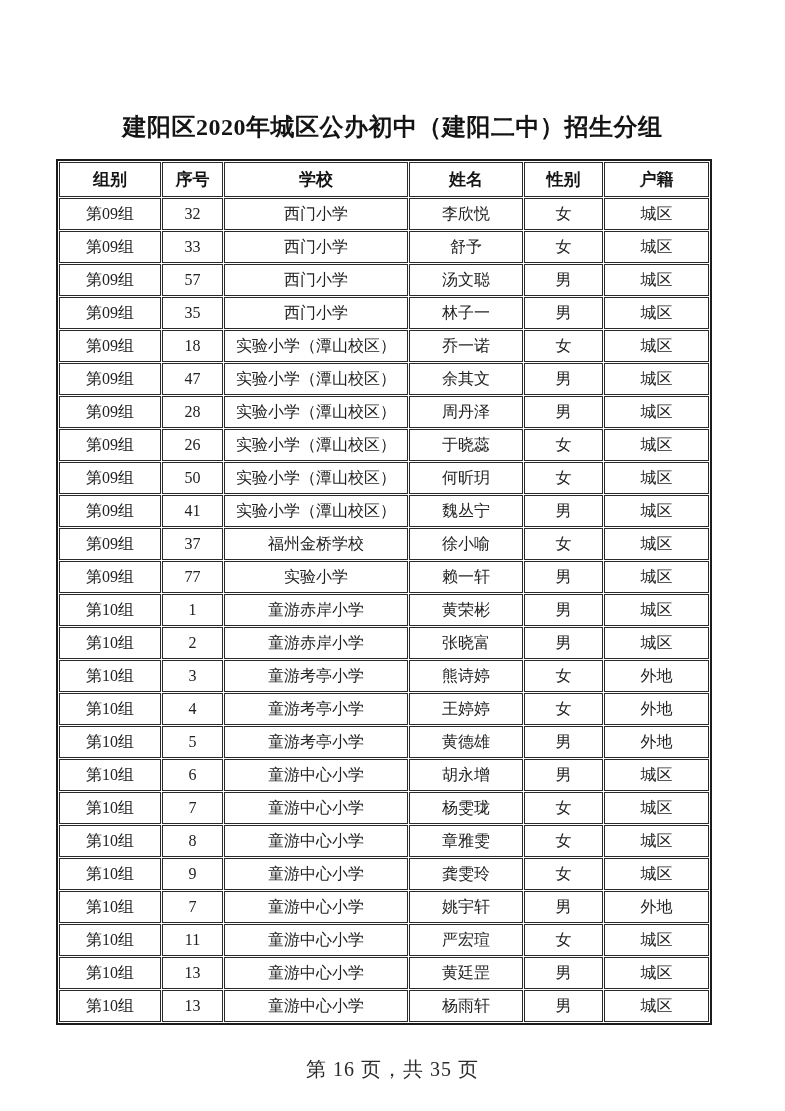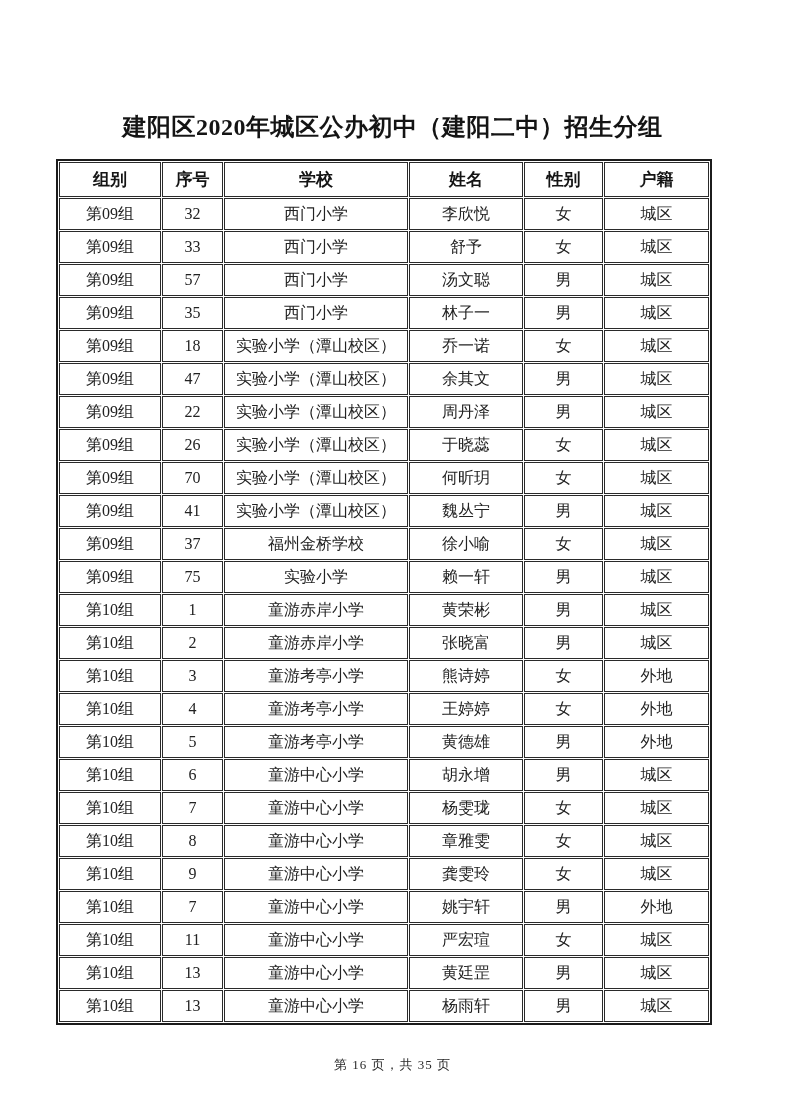--- a/index.html
+++ b/index.html
@@ -67,21 +67,21 @@
     font-size: 16px;
     font-weight: normal;
     color: #222222;
   }
   .footer {
     position: absolute;
     top: 1056px;
     left: 0;
     width: 100%;
     text-align: center;
-    font-size: 13px;
+    font-size: 20px;
     color: #2a2a2a;
     letter-spacing: 1px;
   }
 </style>
 </head>
 <body>
 
 <div class="page">
 
   <div class="titles">
@@ -152,37 +152,37 @@
         <tr>
           <td>第09组</td>
           <td>47</td>
           <td>实验小学（潭山校区）</td>
           <td>余其文</td>
           <td>男</td>
           <td>城区</td>
         </tr>
         <tr>
           <td>第09组</td>
-          <td>22</td>
+          <td>28</td>
           <td>实验小学（潭山校区）</td>
           <td>周丹泽</td>
           <td>男</td>
           <td>城区</td>
         </tr>
         <tr>
           <td>第09组</td>
           <td>26</td>
           <td>实验小学（潭山校区）</td>
           <td>于晓蕊</td>
           <td>女</td>
           <td>城区</td>
         </tr>
         <tr>
           <td>第09组</td>
-          <td>70</td>
+          <td>50</td>
           <td>实验小学（潭山校区）</td>
           <td>何昕玥</td>
           <td>女</td>
           <td>城区</td>
         </tr>
         <tr>
           <td>第09组</td>
           <td>41</td>
           <td>实验小学（潭山校区）</td>
           <td>魏丛宁</td>
@@ -192,21 +192,21 @@
         <tr>
           <td>第09组</td>
           <td>37</td>
           <td>福州金桥学校</td>
           <td>徐小喻</td>
           <td>女</td>
           <td>城区</td>
         </tr>
         <tr>
           <td>第09组</td>
-          <td>75</td>
+          <td>77</td>
           <td>实验小学</td>
           <td>赖一轩</td>
           <td>男</td>
           <td>城区</td>
         </tr>
         <tr>
           <td>第10组</td>
           <td>1</td>
           <td>童游赤岸小学</td>
           <td>黄荣彬</td>

